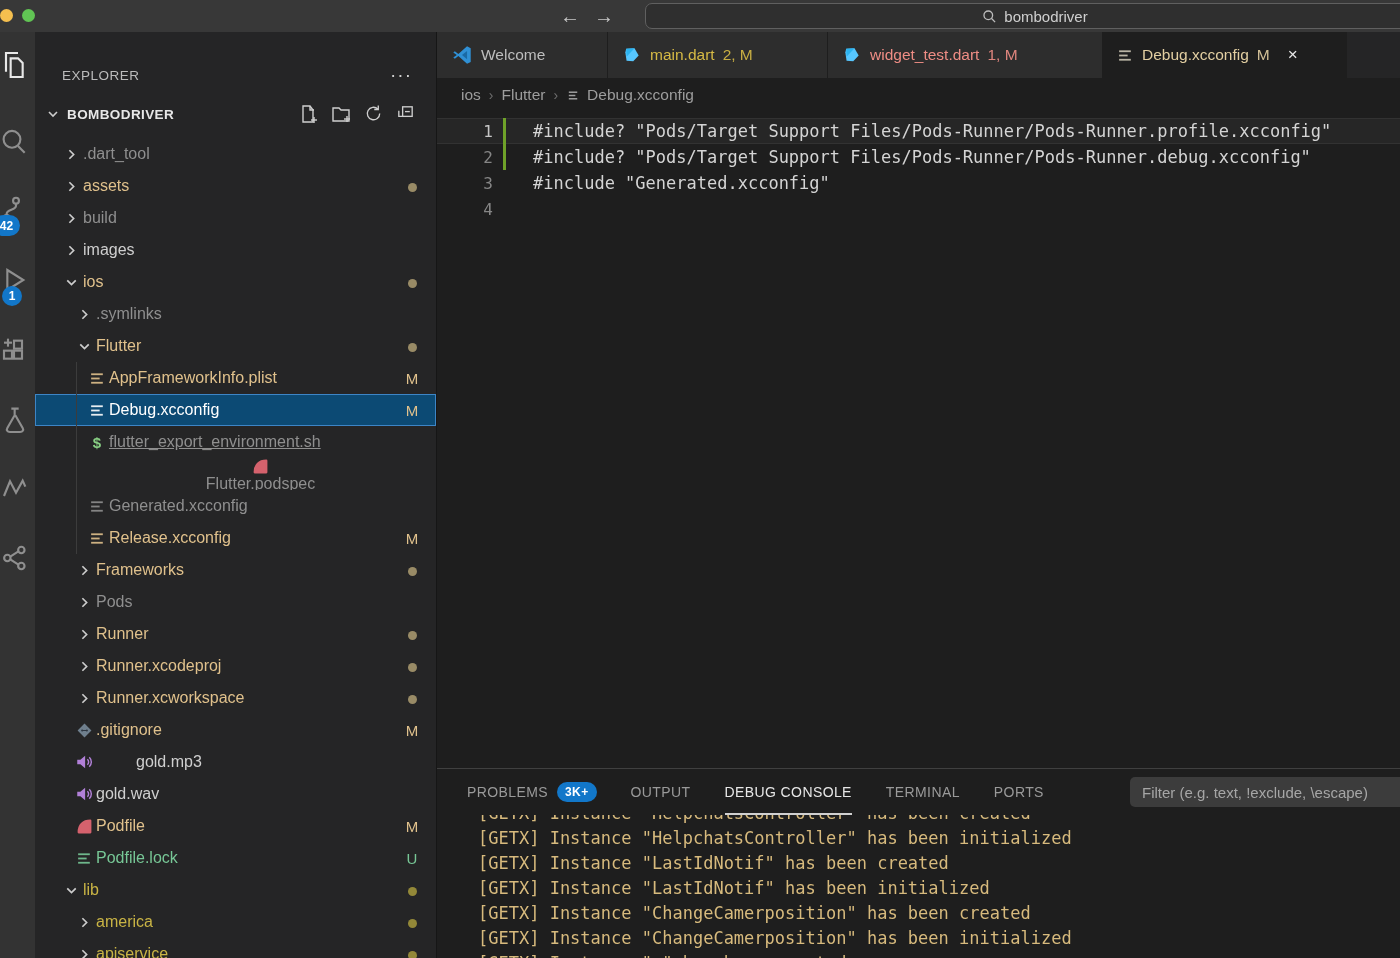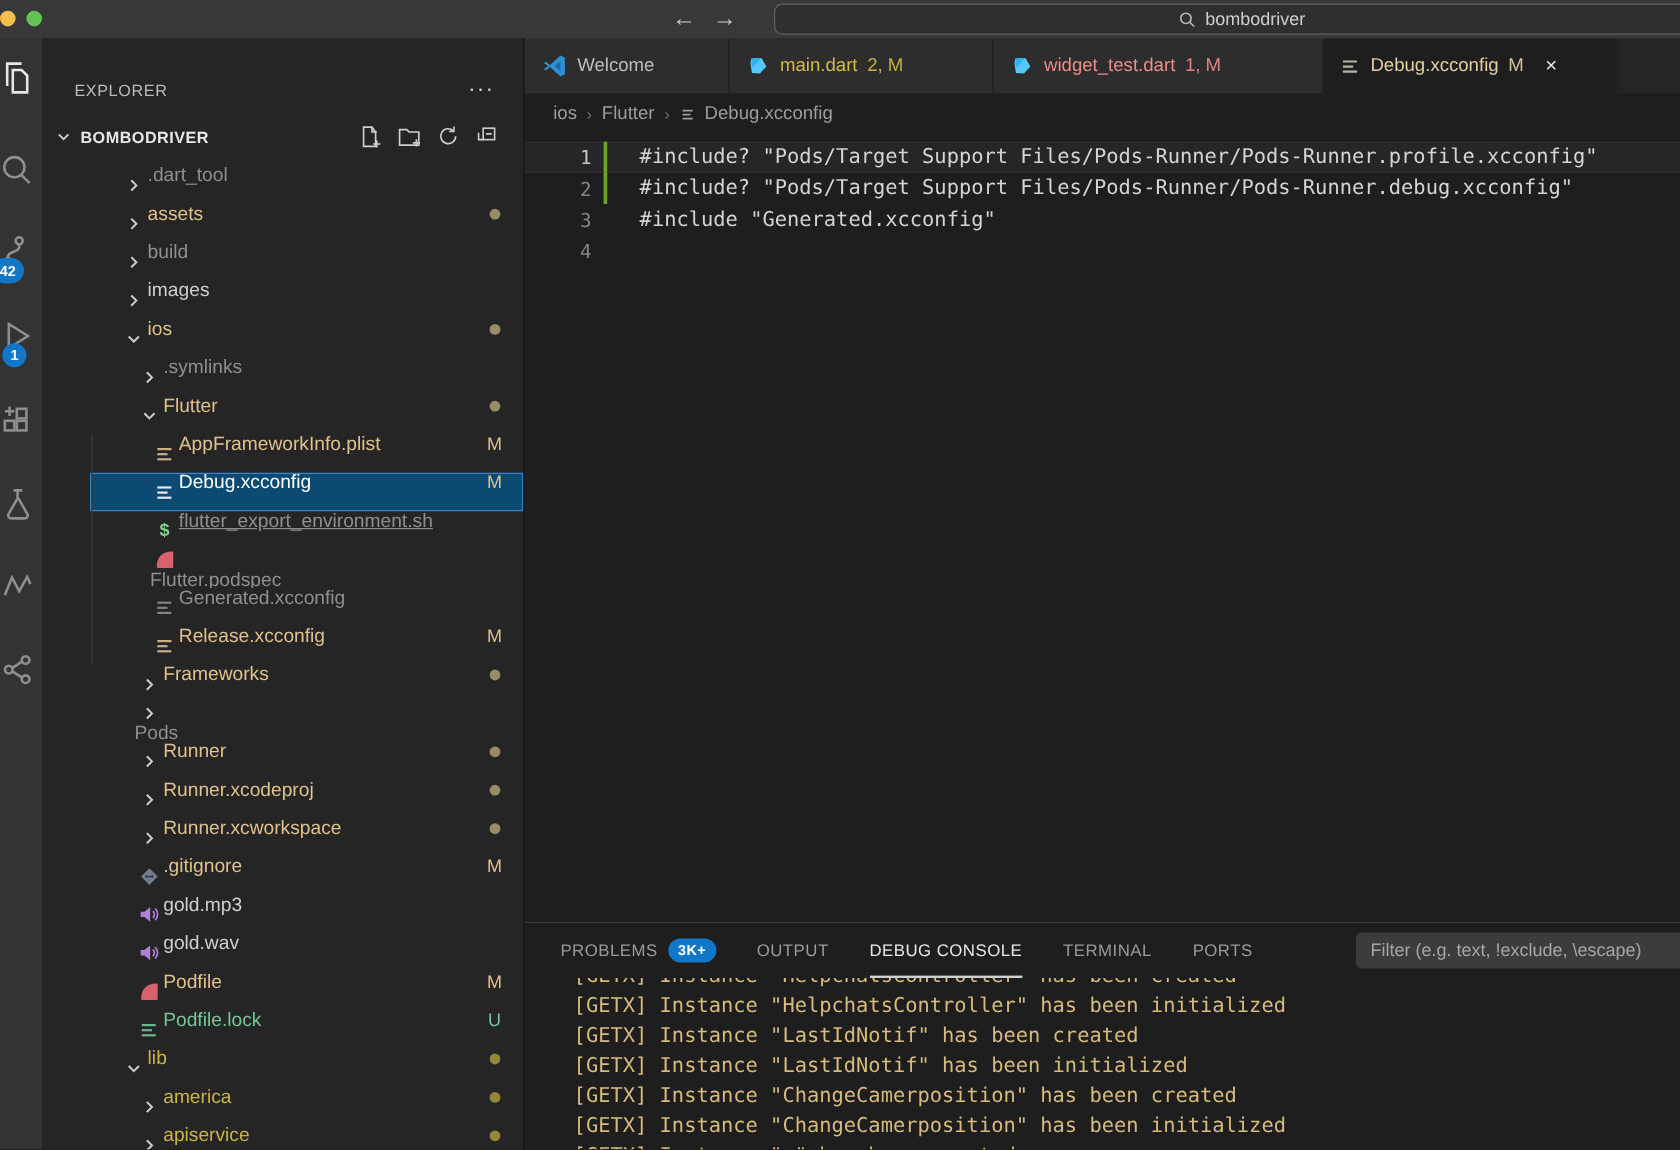--- a/index.html
+++ b/index.html
@@ -39,21 +39,21 @@
   .sidebar { position:relative; width:402px; background:#252526; flex:none;
              border-right:1px solid #161616; overflow:hidden; }
   .sb-title { height:44px; display:flex; align-items:center; padding:0 24px 0 27px;margin-top:21px; }
   .sb-title-label { font-size:13.5px; letter-spacing:.5px; color:#bbbbbb; }
   .sb-title-more { margin-left:auto; font-size:19px; color:#d0d0d0; letter-spacing:1px; }
   .sb-section { height:34px; display:flex; align-items:center; padding:0 20px 0 10px; gap:4px; }
   .sb-section-label { font-size:13.5px; font-weight:bold; letter-spacing:.4px; color:#e7e7e7; margin-left:2px; }
   .sb-actions { margin-left:auto; display:flex; gap:11px; }
   .sb-actions svg { stroke:#cfcfcf; fill:none; stroke-width:1.4; }
   .tree { position:relative; padding-top:7px; }
-  .trow { position:relative; height:32px; display:flex; font-size:16px;margin-left:40px; }
+  .trow { position:relative; height:32px; display:flex; align-items:center; font-size:16px; }
   .trow .slot { width:24px; flex:none; display:flex; align-items:center; justify-content:center; }
   .trow .slot svg { flex:none; }
   .trow .label { white-space:nowrap; overflow:hidden; flex:1 1 auto; }
   .trow .rbadge { flex:none; width:20px; margin-right:14px; text-align:center; font-size:15px; }
   .trow .rbadge .gitdot { display:inline-block; width:9px; height:9px; border-radius:50%; }
   .trow.selected { background:#0c4a74; }
   .trow.selected::after { content:""; position:absolute; inset:0; border:1px solid #3d85c6; pointer-events:none; }
   .chev { stroke:#cccccc; fill:none; stroke-width:1.6; }
   .guide { position:absolute; width:1px; background:#3c3c3c; left:41px; }
   .dollar { color:#89d185; font-weight:bold; font-size:15px; }
@@ -328,21 +328,21 @@
         </div>
         <div class="trow" style="padding-left: 37px;">
           <span class="slot">
             <svg class="chev" width="17" height="17" viewBox="0 0 16 16">
               <polyline points="6,4 10,8 6,12"></polyline>
             </svg>
           </span>
           <span class="label" style="color: rgb(224, 193, 140);">Frameworks</span>
           <span class="rbadge"><span class="gitdot" style="background:#998b66"></span></span>
         </div>
-        <div class="trow" style="padding-left: 37px; flex-direction: column;">
+        <div class="trow" style="padding-left: 37px;">
           <span class="slot">
             <svg class="chev" width="17" height="17" viewBox="0 0 16 16">
               <polyline points="6,4 10,8 6,12"></polyline>
             </svg>
           </span>
           <span class="label" style="color: rgb(143, 143, 143);">Pods</span>
         </div>
         <div class="trow" style="padding-left: 37px;">
           <span class="slot">
             <svg class="chev" width="17" height="17" viewBox="0 0 16 16">
@@ -375,21 +375,21 @@
             <svg width="17" height="17" viewBox="0 0 16 16">
               <path d="M8 1.5l6.5 6.5L8 14.5 1.5 8z" fill="#6f7f8d"></path>
               <circle cx="5.8" cy="8" r="1" fill="#2d3640"></circle>
               <circle cx="10.2" cy="8" r="1" fill="#2d3640"></circle>
               <line x1="6.6" y1="8" x2="9.4" y2="8" stroke="#2d3640"></line>
             </svg>
           </span>
           <span class="label" style="color: rgb(224, 193, 140);">.gitignore</span>
           <span class="rbadge" style="color: rgb(224, 193, 140);">M</span>
         </div>
-        <div class="trow" style="padding-left: 37px;">
+        <div class="trow" style="padding-left: 37px; gap: 40px;">
           <span class="slot">
             <svg width="18" height="18" viewBox="0 0 16 16">
               <path d="M2 6v4h2.8L9 13.5v-11L4.8 6z" fill="#b180d7"></path>
               <path d="M11 5.5a3.4 3.4 0 0 1 0 5M12.7 3.8a5.8 5.8 0 0 1 0 8.4" stroke="#b180d7" stroke-width="1.3" fill="none"></path>
             </svg>
           </span>
           <span class="label" style="color: rgb(207, 207, 207);">gold.mp3</span>
         </div>
         <div class="trow" style="padding-left: 37px;">
           <span class="slot">

